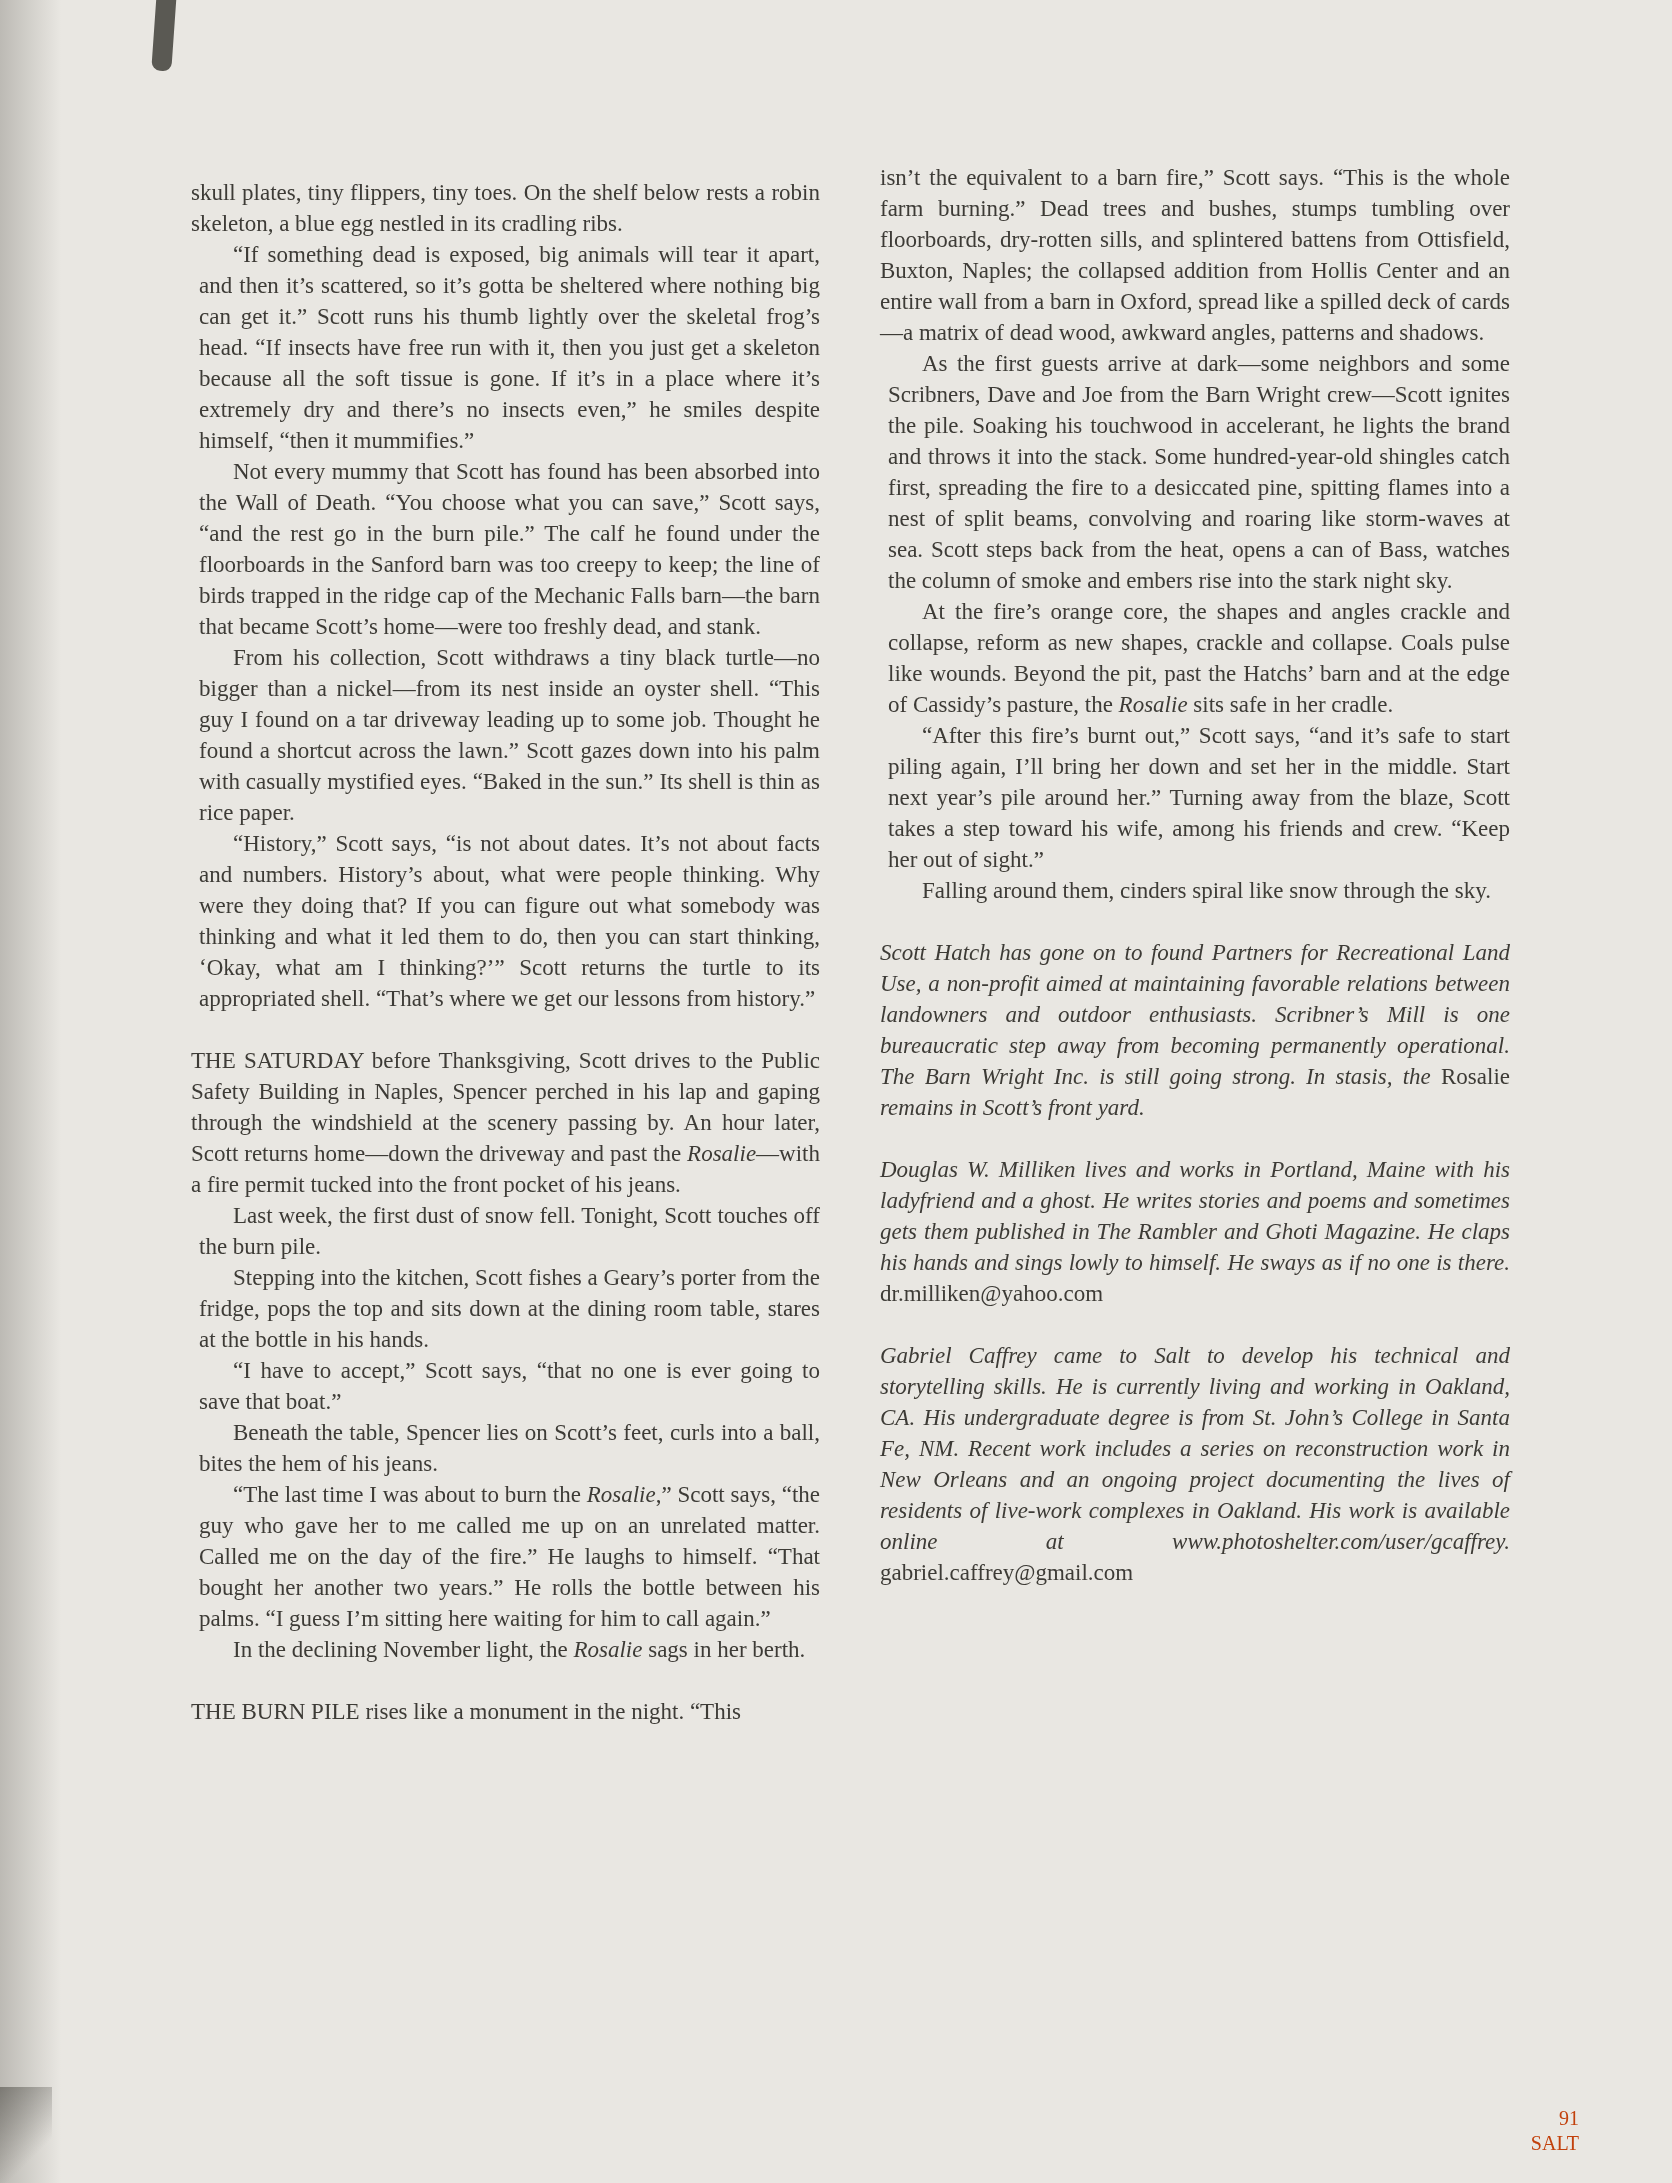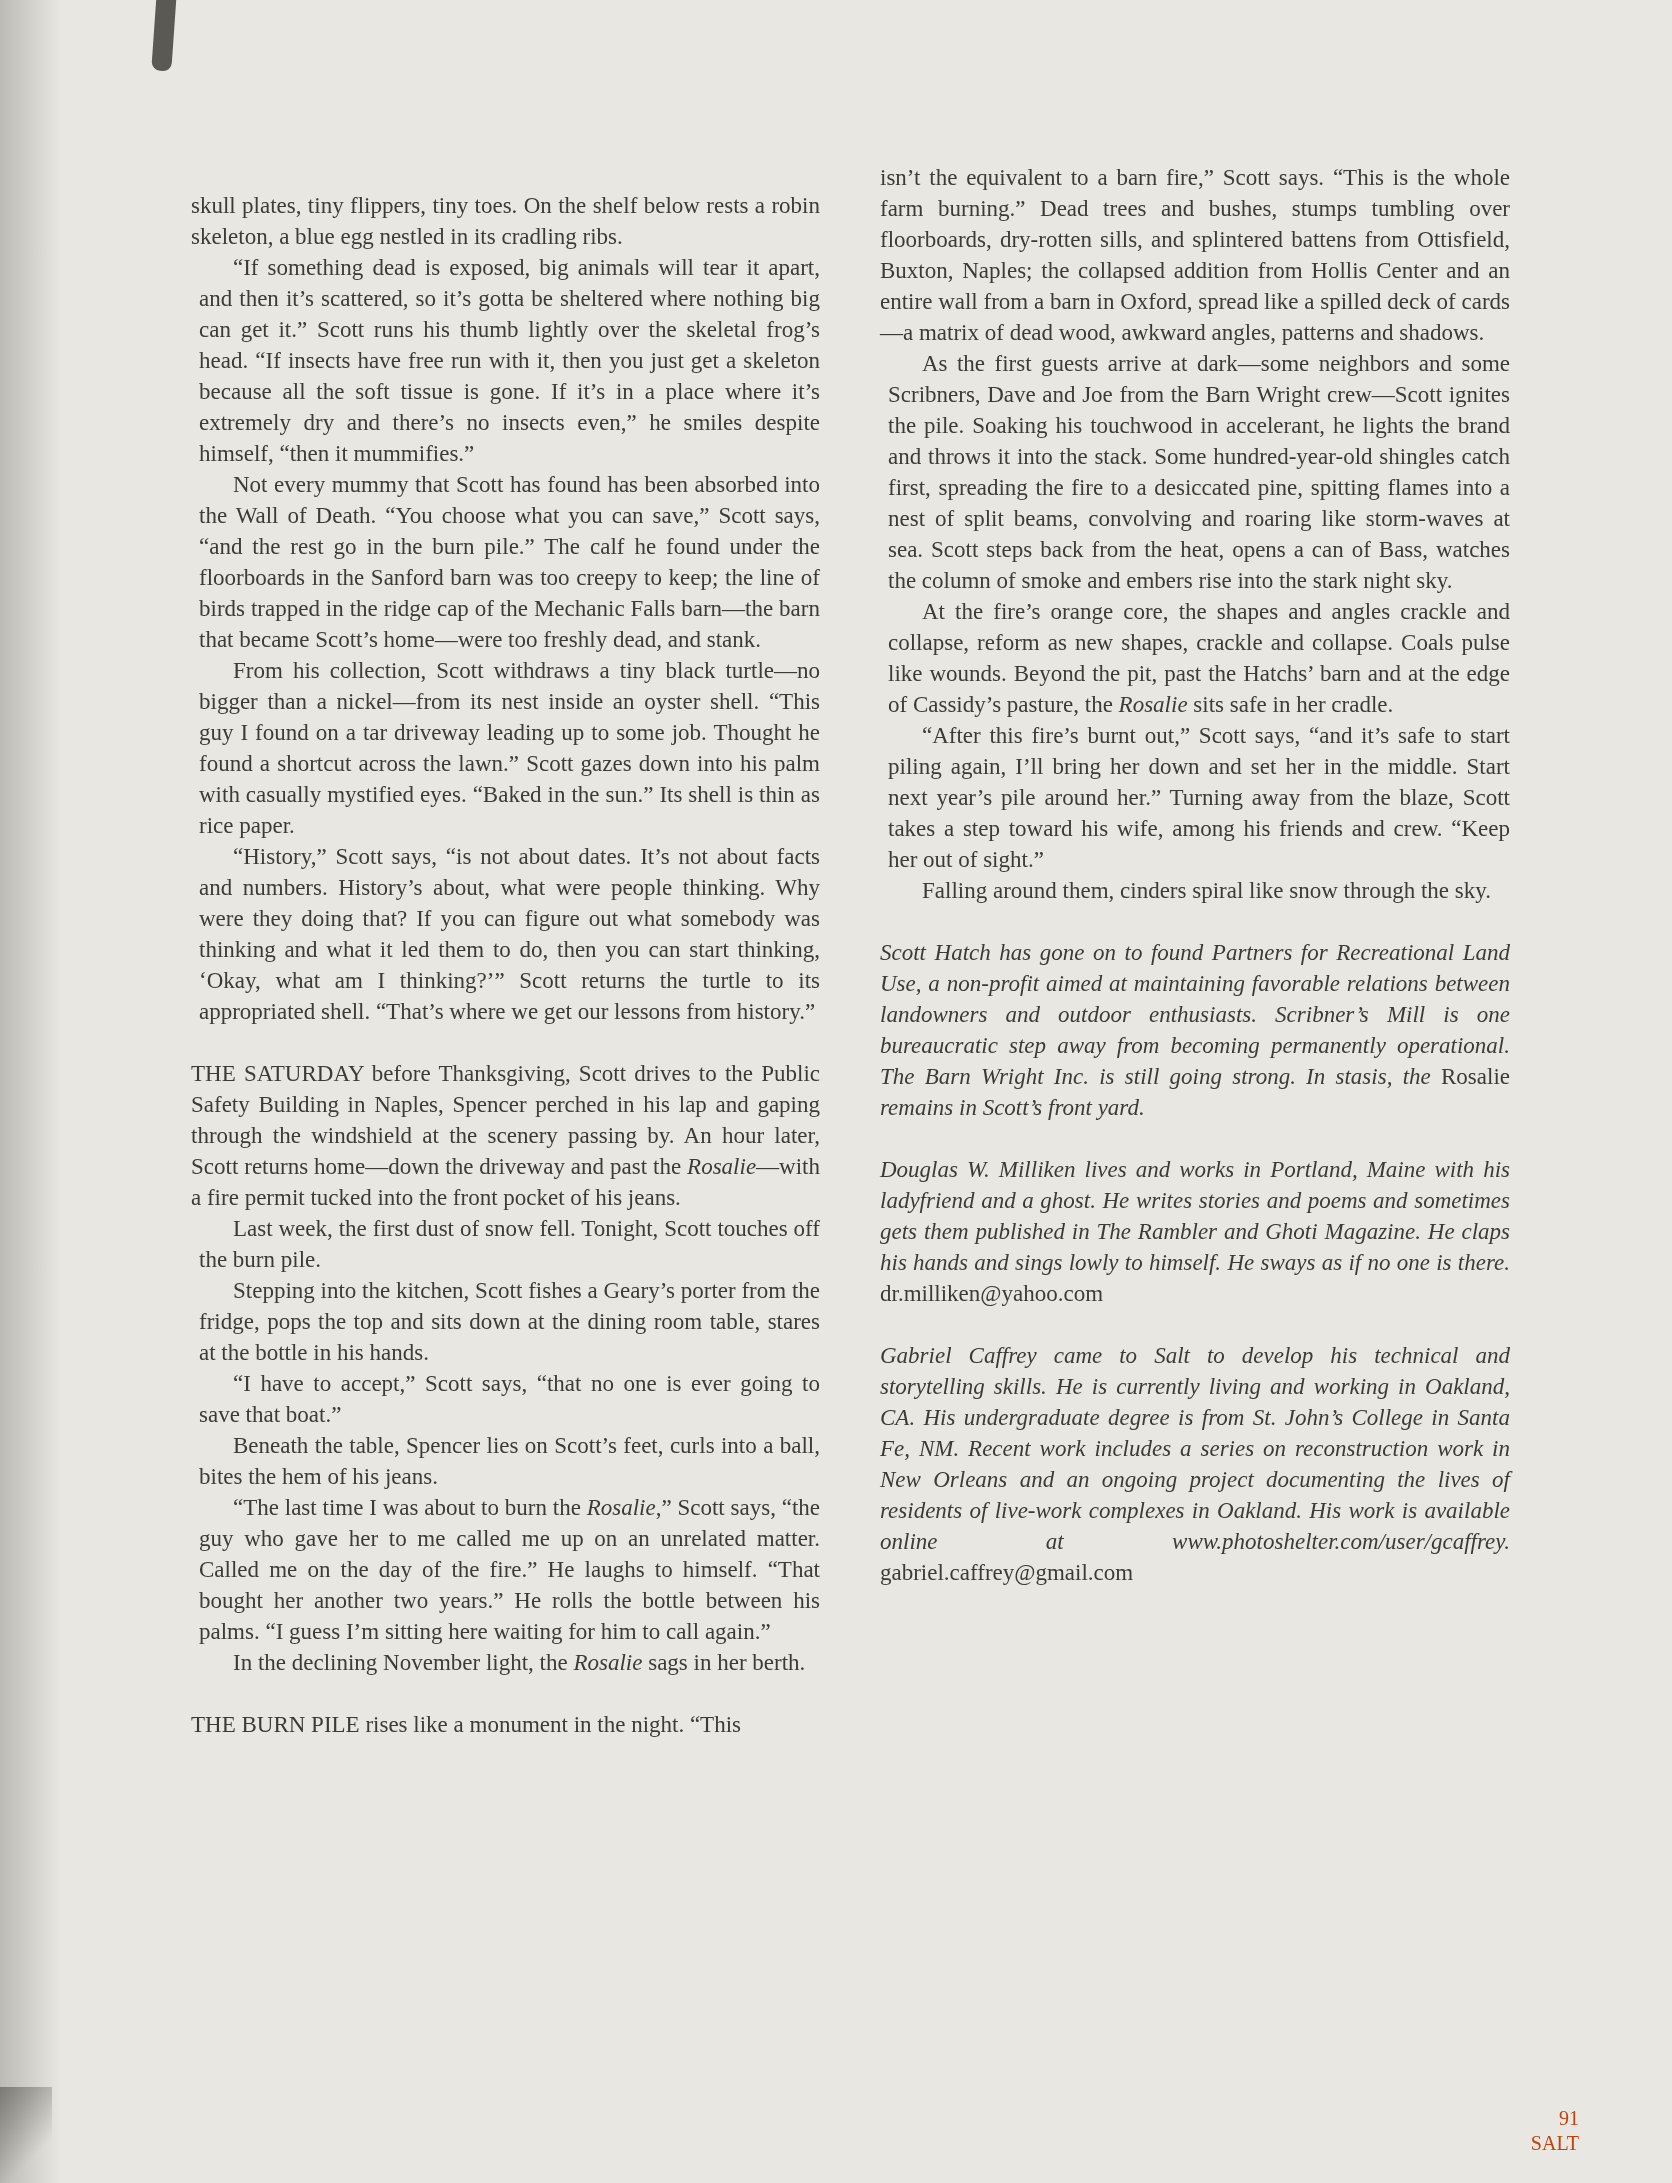--- a/index.html
+++ b/index.html
@@ -48,21 +48,21 @@
     position: absolute;
     font-size: 23px;
     line-height: 31px;
     text-align: justify;
     text-justify: inter-word;
     hyphens: auto;
     -webkit-hyphens: auto;
   }
   .col-left {
     left: 191px;
-    top: 190px;
+    top: 177px;
     width: 629px;
   }
   .col-right {
     left: 880px;
     top: 162px;
     width: 630px;
     font-family: Liberation Serif, serif;
   }
   .para {
     margin: 0;

